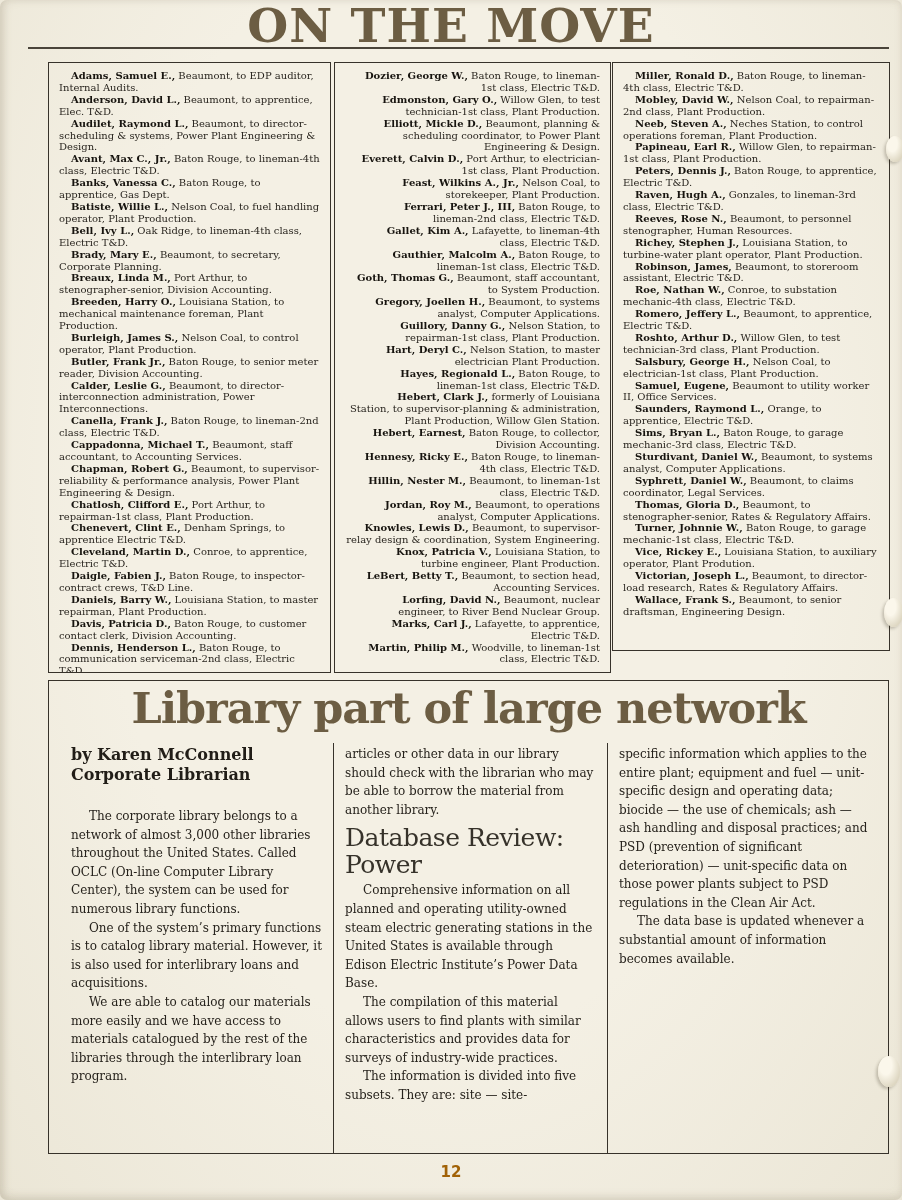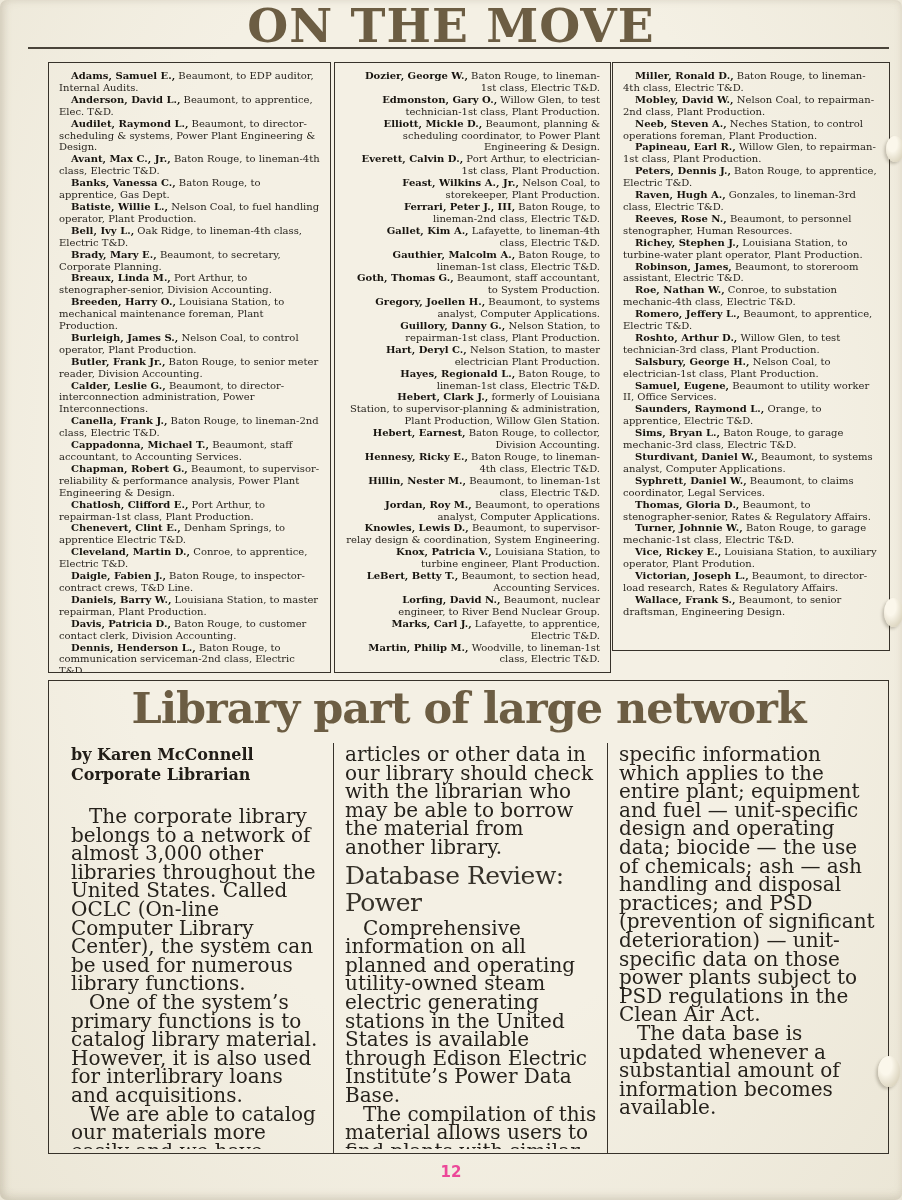--- a/index.html
+++ b/index.html
@@ -78,39 +78,39 @@
   #lib-col-2{left:296px;width:252px;}
   #lib-col-3{left:570px;width:256px;}
   .byline{
     margin:0;
     font-size:16px;font-weight:bold;line-height:20px;
     color:#211d17;
   }
   .byline-block{margin-bottom:22px;}
   .lpara{
     margin:0;
-    font-size:20px;
+    font-size:12px;
     line-height:18.6px;
     text-indent:18px;
     color:#26221c;
   }
   .noindent{text-indent:0;}
   .subhead{
     margin:5px 0 3px 0;
     font-size:25px;font-weight:normal;line-height:27px;
     letter-spacing:-0.5px;
     color:#36322a;
   }
   
   .page-number{
     position:absolute;top:1163px;left:0;width:902px;
     text-align:center;
     font-family:"DejaVu Sans", sans-serif;
     font-size:15px;font-weight:bold;
-    color:#ec4899;
+    color:#a16207;
   }
   
   .artifact{
     position:absolute;
     border-radius:50%;
     background:radial-gradient(ellipse at 35% 30%, #fbf7eb 30%, #ddd6c1 75%, #c9c1a8 100%);
     box-shadow:-2px 2px 3px rgba(60,50,30,.25);
   }
   #artifact-1{left:886px;top:136px;width:18px;height:26px;}
   #artifact-2{left:884px;top:598px;width:19px;height:29px;}

